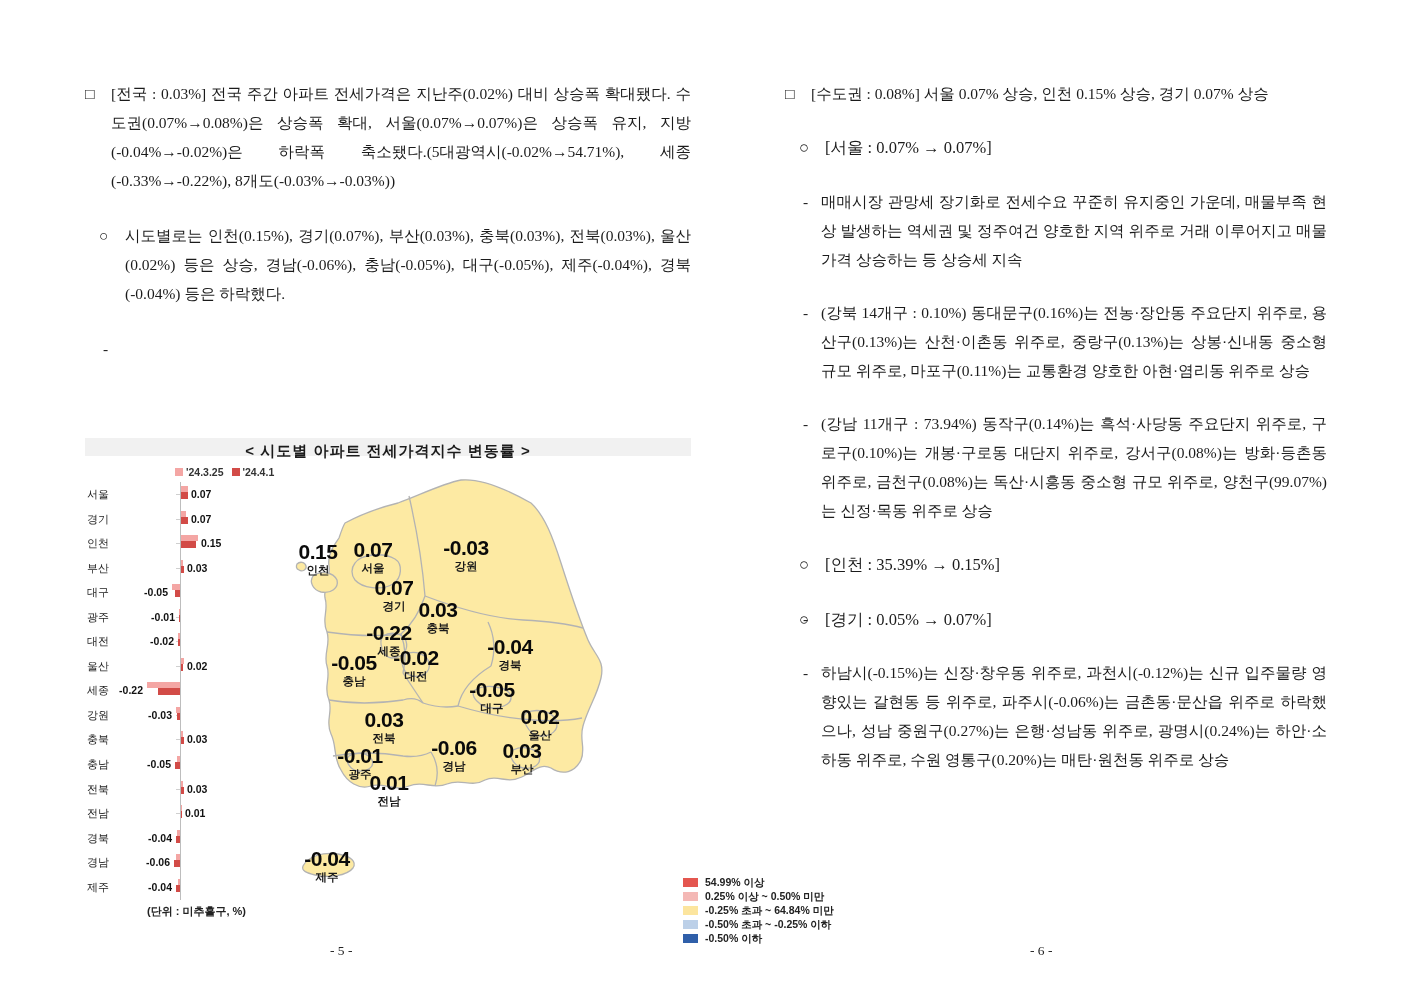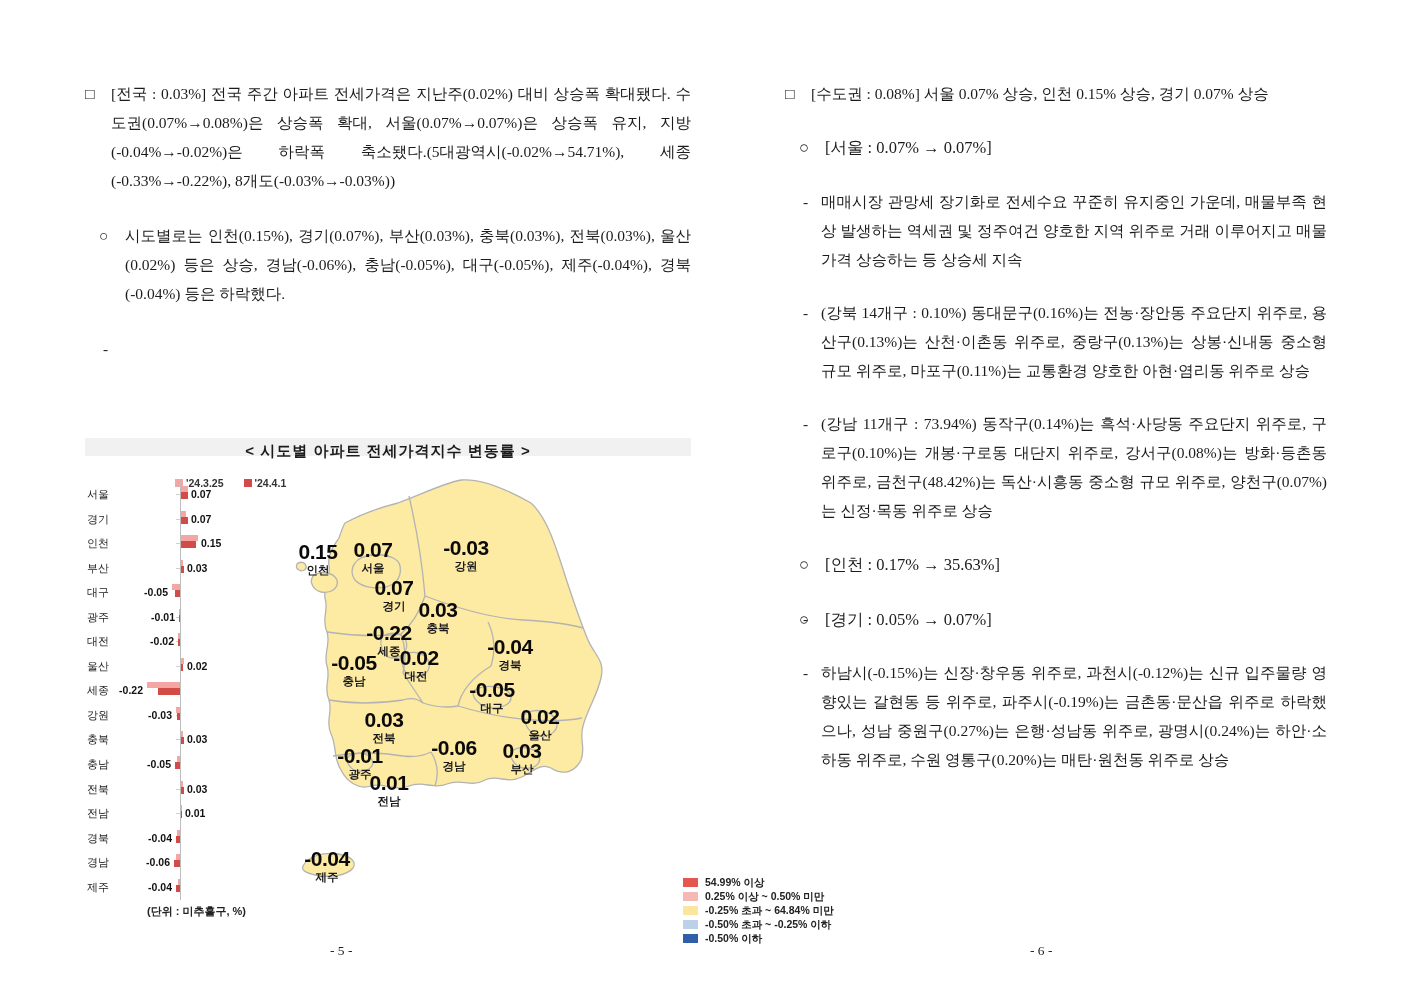--- a/index.html
+++ b/index.html
@@ -28,21 +28,21 @@
     text-align:left; }
   #right-col .para { margin-bottom:24px; }
 
   
   #figure { position:absolute; left:0; top:358px; width:606px; height:505px; }
   #fig-title { position:absolute; left:0; top:0; width:606px; height:18px; background:#f1f1f1;
     font-size:15px; font-weight:bold; text-align:center; line-height:26px;
     font-family:"Liberation Sans","DejaVu Sans",sans-serif; letter-spacing:1px; }
 
   
-  #bar-legend { position:absolute; left:62px; top:39px; display:flex; gap:20px;
+  #bar-legend { position:absolute; left:62px; top:28px; display:flex; gap:8px;
     font-family:"Liberation Sans","DejaVu Sans",sans-serif; font-size:10.5px; font-weight:bold; color:#333;padding-left:28px; }
   #bar-legend .sw { display:inline-block; width:8px; height:8px; margin-right:3px; }
   #bar-area { position:absolute; left:0; top:44px; width:250px; height:418px; }
   #bar-axis { position:absolute; left:95px; top:0; width:1px; height:418px; background:#bdbdbd; }
   .bar-row { position:relative; height:24.55px; }
   .bar-region { position:absolute; left:2px; top:5px; font-size:11px; color:#222;
     font-family:"Liberation Sans","DejaVu Sans",sans-serif; }
   .bar { position:absolute; }
   .bar-val { position:absolute; top:6px; font-size:10.5px; font-weight:bold; color:#111;
     font-family:"Liberation Sans","DejaVu Sans",sans-serif; white-space:nowrap; }
@@ -332,23 +332,23 @@
       </div>
     </div>
   </div>
 
   <div id="right-col" class="col">
     <div id="right-paras">
         <div class="para m-box"><span class="marker">□</span><span class="label">[수도권 : 0.08%]</span><span class="text"> 서울 0.07% 상승, 인천 0.15% 상승, 경기 0.07% 상승</span></div>
         <div class="para m-circ heading"><span class="marker">○</span><span class="label">[서울 : 0.07% → 0.07%]</span></div>
         <div class="para m-dash"><span class="marker">-</span><span class="text">매매시장 관망세 장기화로 전세수요 꾸준히 유지중인 가운데, 매물부족 현상 발생하는 역세권 및 정주여건 양호한 지역 위주로 거래 이루어지고 매물가격 상승하는 등 상승세 지속</span></div>
         <div class="para m-dash"><span class="marker">-</span><span class="label">(강북 14개구 : 0.10%)</span><span class="text"> 동대문구(0.16%)는 전농·장안동 주요단지 위주로, 용산구(0.13%)는 산천·이촌동 위주로, 중랑구(0.13%)는 상봉·신내동 중소형 규모 위주로, 마포구(0.11%)는 교통환경 양호한 아현·염리동 위주로 상승</span></div>
-        <div class="para m-dash"><span class="marker">-</span><span class="label">(강남 11개구 : 73.94%)</span><span class="text"> 동작구(0.14%)는 흑석·사당동 주요단지 위주로, 구로구(0.10%)는 개봉·구로동 대단지 위주로, 강서구(0.08%)는 방화·등촌동 위주로, 금천구(48.42%)는 독산·시흥동 중소형 규모 위주로, 양천구(0.07%)는 신정·목동 위주로 상승</span></div>
-        <div class="para m-circ heading"><span class="marker">○</span><span class="label">[인천 : 0.17% → 35.63%]</span></div>
+        <div class="para m-dash"><span class="marker">-</span><span class="label">(강남 11개구 : 73.94%)</span><span class="text"> 동작구(0.14%)는 흑석·사당동 주요단지 위주로, 구로구(0.10%)는 개봉·구로동 대단지 위주로, 강서구(0.08%)는 방화·등촌동 위주로, 금천구(0.08%)는 독산·시흥동 중소형 규모 위주로, 양천구(99.07%)는 신정·목동 위주로 상승</span></div>
+        <div class="para m-circ heading"><span class="marker">○</span><span class="label">[인천 : 35.39% → 0.15%]</span></div>
         <div class="para m-dash"><span class="marker">-</span></div>
         <div class="para m-circ heading"><span class="marker">○</span><span class="label">[경기 : 0.05% → 0.07%]</span></div>
-        <div class="para m-dash"><span class="marker">-</span><span class="text">하남시(-0.15%)는 신장·창우동 위주로, 과천시(-0.12%)는 신규 입주물량 영향있는 갈현동 등 위주로, 파주시(-0.19%)는 금촌동·문산읍 위주로 하락했으나, 성남 중원구(0.27%)는 은행·성남동 위주로, 광명시(0.24%)는 하안·소하동 위주로, 수원 영통구(0.20%)는 매탄·원천동 위주로 상승</span></div>
+        <div class="para m-dash"><span class="marker">-</span><span class="text">하남시(-0.15%)는 신장·창우동 위주로, 과천시(-0.12%)는 신규 입주물량 영향있는 갈현동 등 위주로, 파주시(-0.06%)는 금촌동·문산읍 위주로 하락했으나, 성남 중원구(0.27%)는 은행·성남동 위주로, 광명시(0.24%)는 하안·소하동 위주로, 수원 영통구(0.20%)는 매탄·원천동 위주로 상승</span></div>
       </div>
   </div>
 
   <div id="footer-left" class="pg-footer">- 5 -</div>
   <div id="footer-right" class="pg-footer">- 6 -</div>
 </div>
 
 </body></html>

